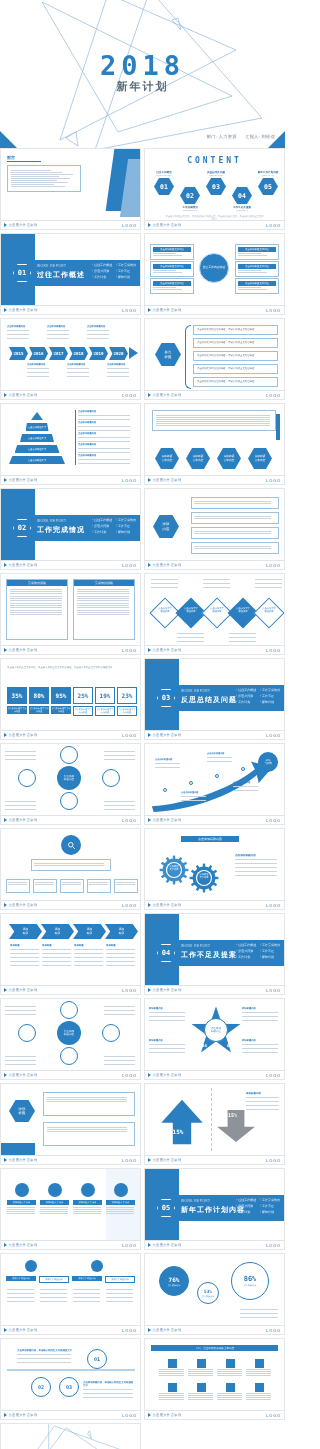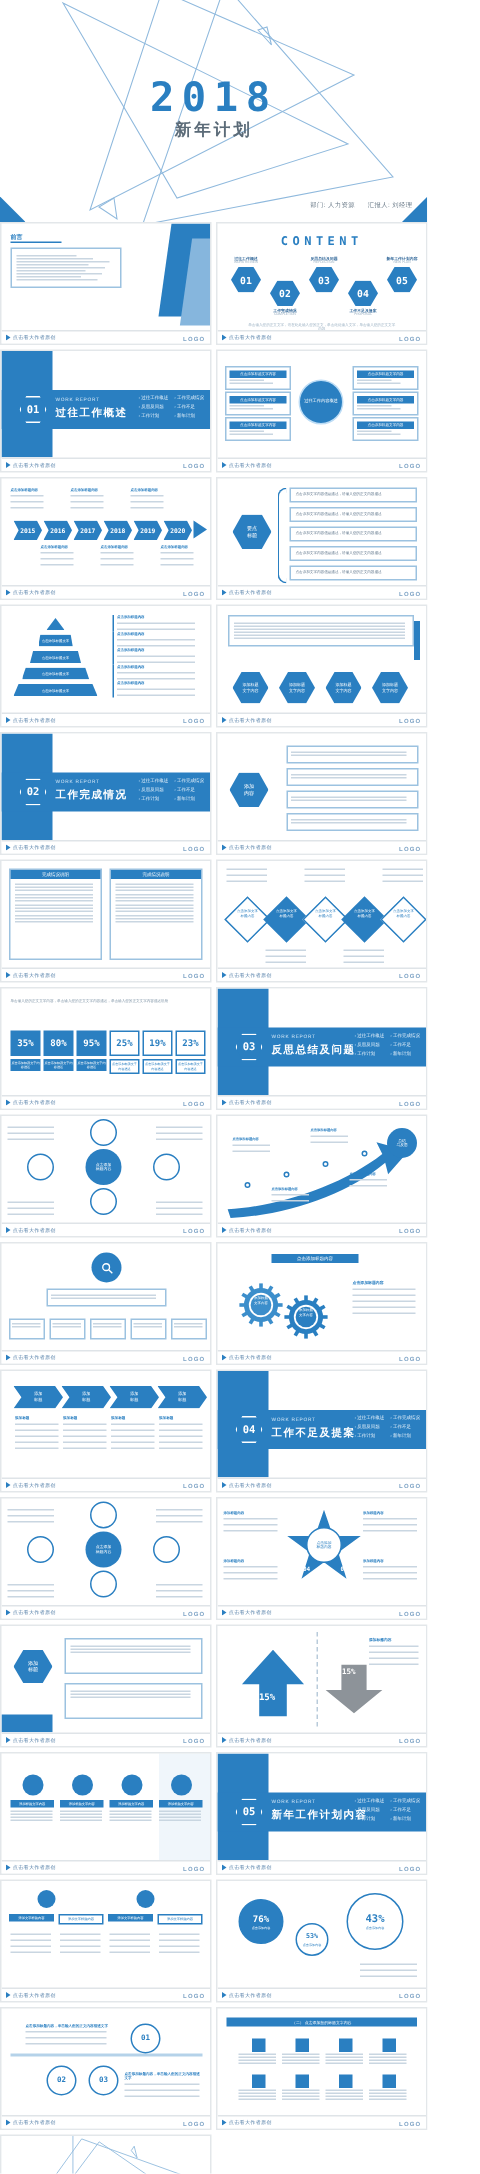--- a/index.html
+++ b/index.html
@@ -1132,21 +1132,21 @@
           <div style="position:relative;height:100%">
       <div class="circle ctr" style="position:absolute;left:14px;top:12px;width:30px;height:30px;background:#2a7fc1;border:1.3px solid #2a7fc1;flex-direction:column">
           <div class="bigpct" style="font-size:6px;color:#fff">76%</div>
           <div style="font-size:2.1px;color:#fff;margin-top:1px">点击添加内容</div>
         </div>
             <div class="circle ctr" style="position:absolute;left:52px;top:28px;width:22px;height:22px;background:#fff;border:1.3px solid #2a7fc1;flex-direction:column">
           <div class="bigpct" style="font-size:4.4px;color:#2a7fc1">53%</div>
           <div style="font-size:2.1px;color:#2a7fc1;margin-top:1px">点击添加内容</div>
         </div>
             <div class="circle ctr" style="position:absolute;left:86px;top:8px;width:38px;height:38px;background:#fff;border:1.3px solid #2a7fc1;flex-direction:column">
-          <div class="bigpct" style="font-size:7px;color:#2a7fc1">43%</div>
+          <div class="bigpct" style="font-size:7px;color:#2a7fc1">86%</div>
           <div style="font-size:2.1px;color:#2a7fc1;margin-top:1px">点击添加内容</div>
         </div>
       <div class="txtblk" style="position:absolute;right:4px;bottom:6px;width:40px">
               <div class="ln" style="width:96%"></div>
               <div class="ln" style="width:96%"></div>
               <div class="ln" style="width:96%"></div>
             </div>
     </div>
         </div>
     <div class="foot">

